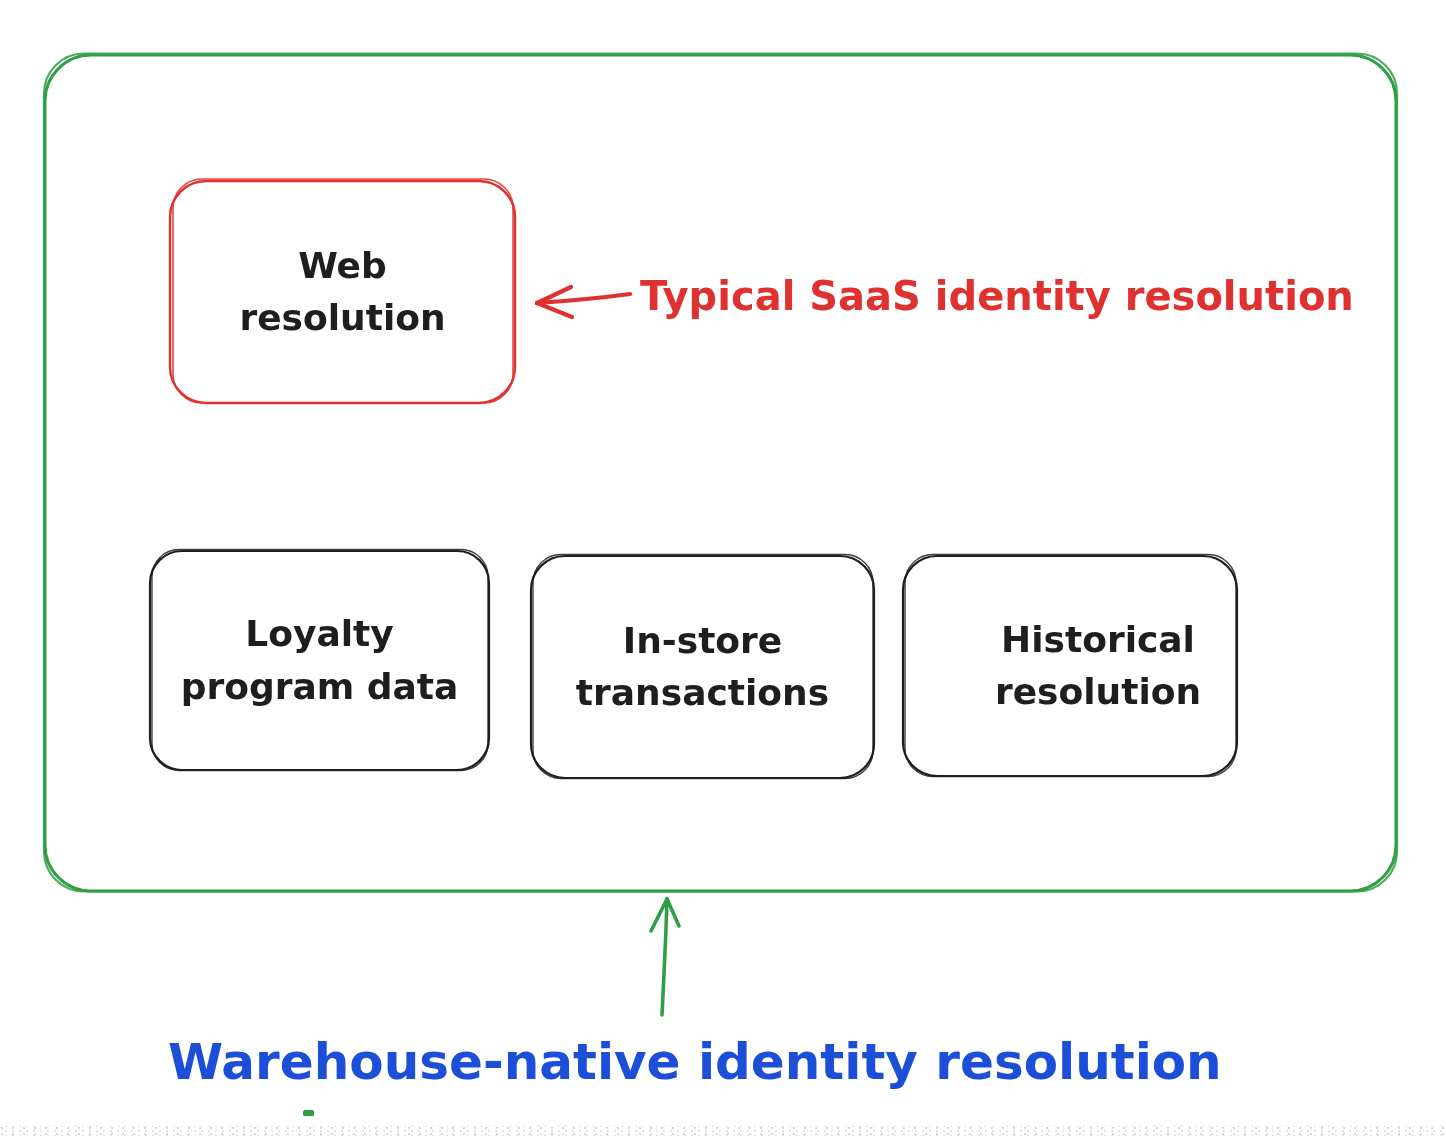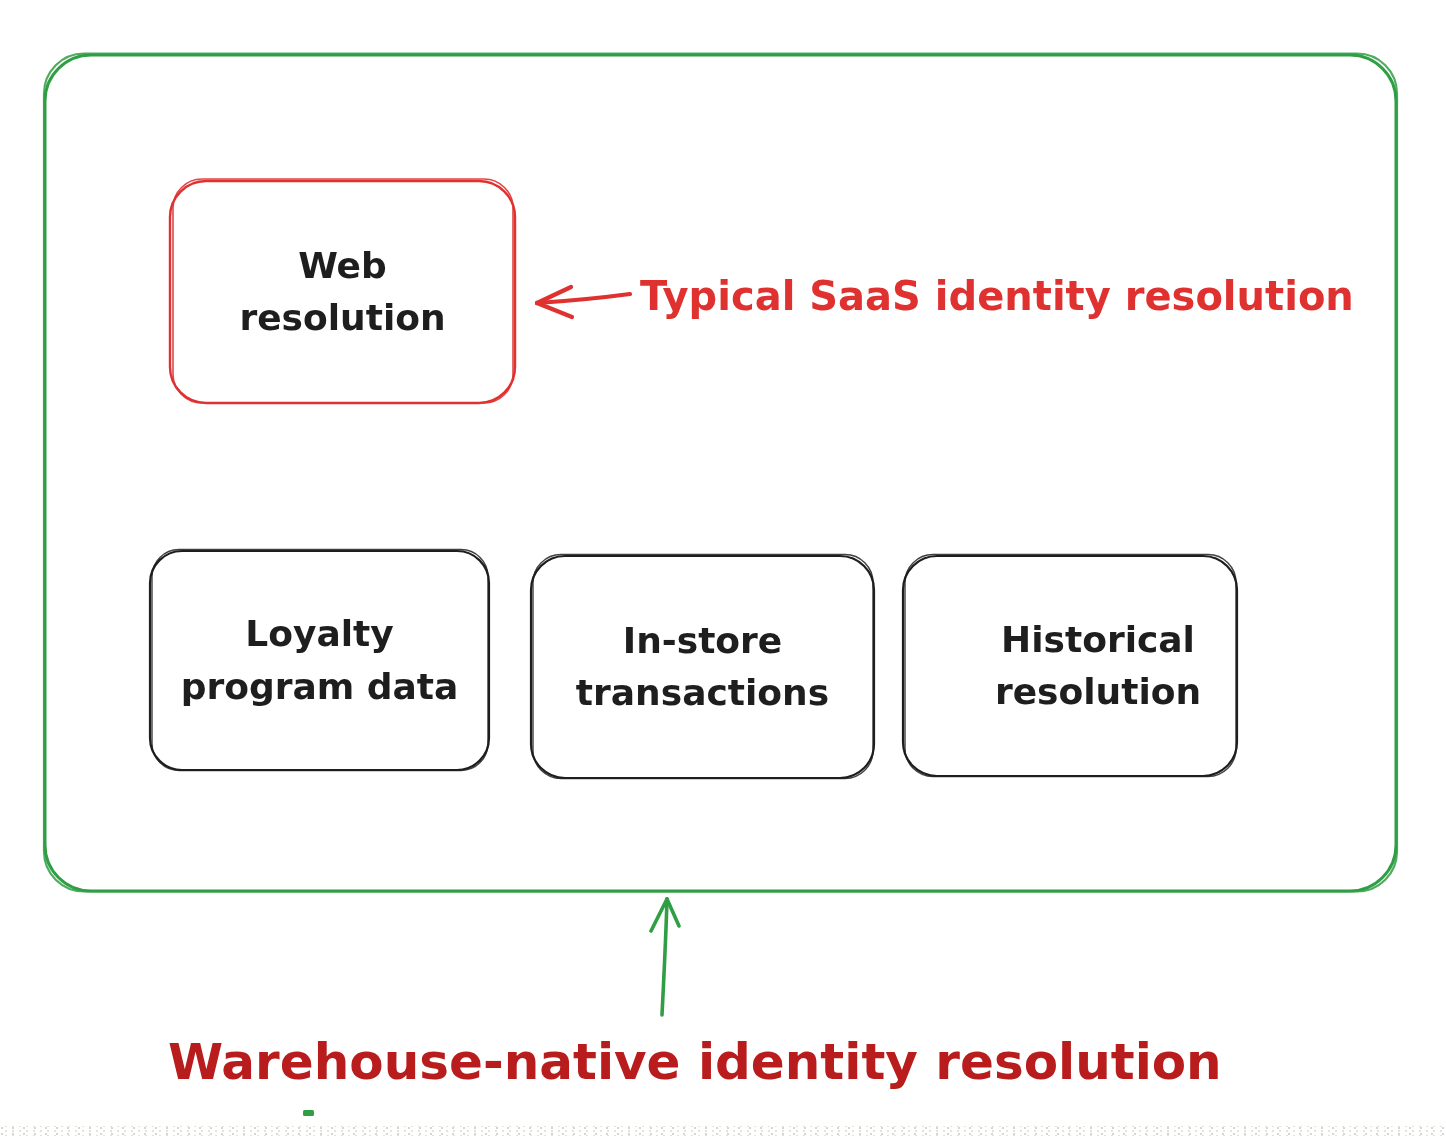--- a/index.html
+++ b/index.html
@@ -50,21 +50,21 @@
   }
   .annotation-saas {
     left: 640px; top: 273px;
     font-size: 40px;
     color: #e03131;
     text-align: right;
   }
   .annotation-warehouse {
     left: 168px; top: 1033px;
     font-size: 50px;
-    color: #b91c1c;
+    color: #1d4ed8;
   }
 
   .dotted-baseline {
     position: absolute;
     left: 0; top: 1126px;
     width: 1446px; height: 10px;
     background-image:
       radial-gradient(circle at 2px 2px, #d9d5cf 1.2px, transparent 1.5px),
       radial-gradient(circle at 2px 2px, #e5e2dc 1px, transparent 1.3px);
     background-size: 11px 6px, 7px 5px;

